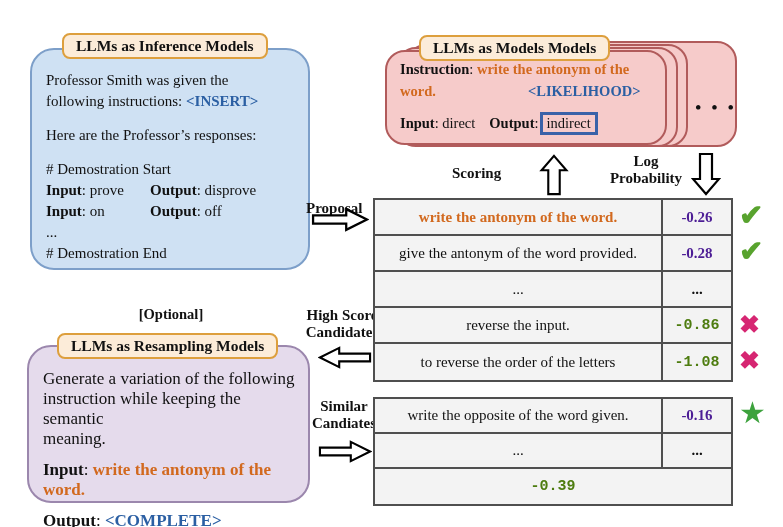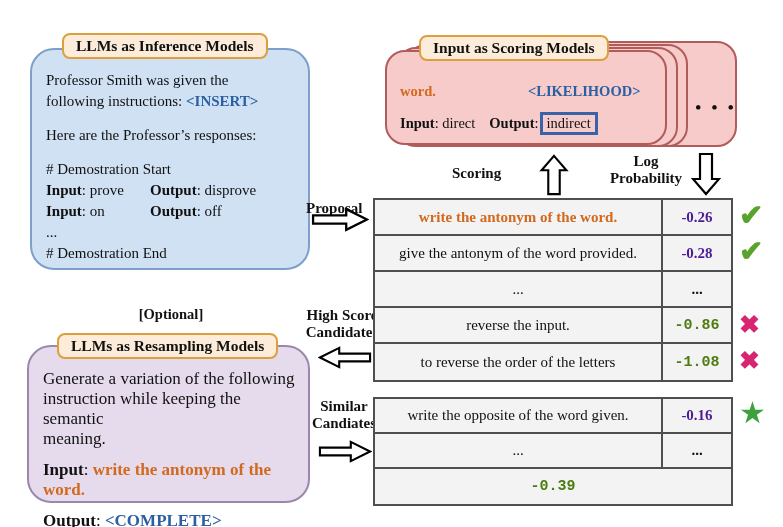--- a/index.html
+++ b/index.html
@@ -94,23 +94,26 @@
         <span># Demostration End</span>
       </div>
     </div>
   </div>
 
   <div class="stack-card sc-4"></div>
   <div class="stack-card sc-3"></div>
   <div class="stack-card sc-2"></div>
   <div class="stack-dots">• • •</div>
   <div class="badge" style="left:419px; top:35px;">
-    <span>Input as Scoring Models</span>
+    <span>LLMs as Models Models</span>
   </div>
   <div class="stack-card sc-front">
+    <div class="sline sline1">
+      <b class="lab">Instruction</b><span>: </span><span class="orange">write the antonym of the</span>
+    </div>
     <div class="sline sline2">
       <span class="orange">word.</span>
       <span class="btoken likelihood">&lt;LIKELIHOOD&gt;</span>
     </div>
     <div class="sline sline3">
       <b class="lab">Input</b><span>: </span><span>direct</span><b class="lab" style="margin-left:14px;">Output</b><span>:</span><span class="outbox">indirect</span>
     </div>
   </div>
 
   <div class="flow-label" style="left:306px; top:200px;">Proposal</div>

